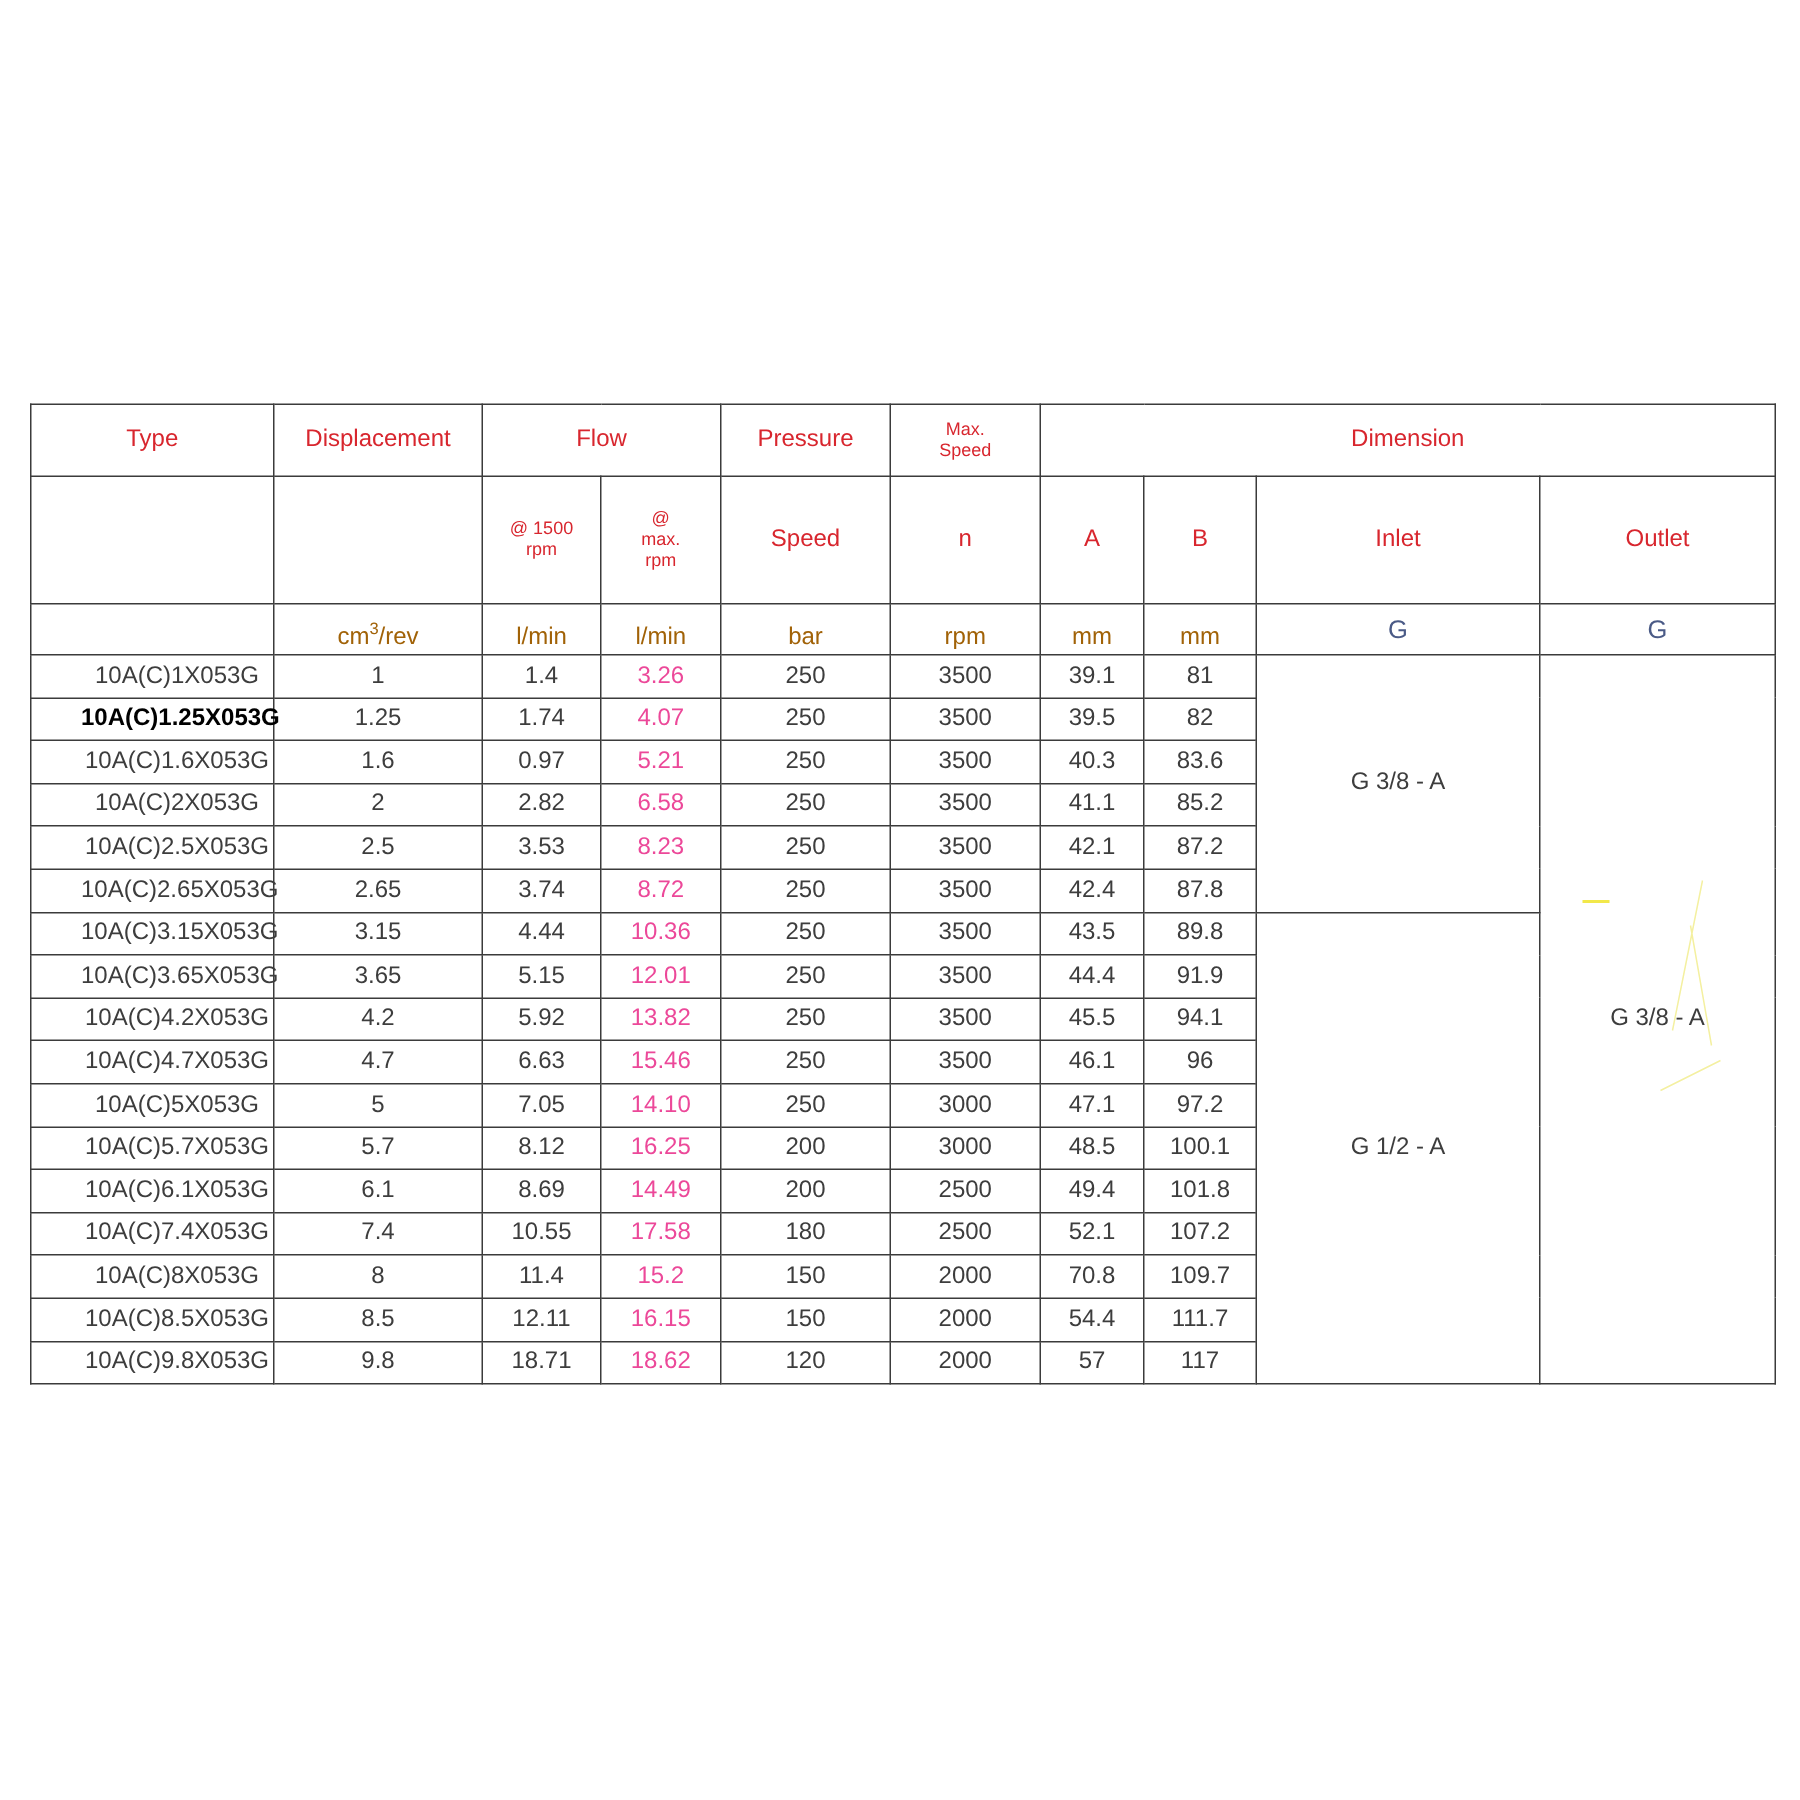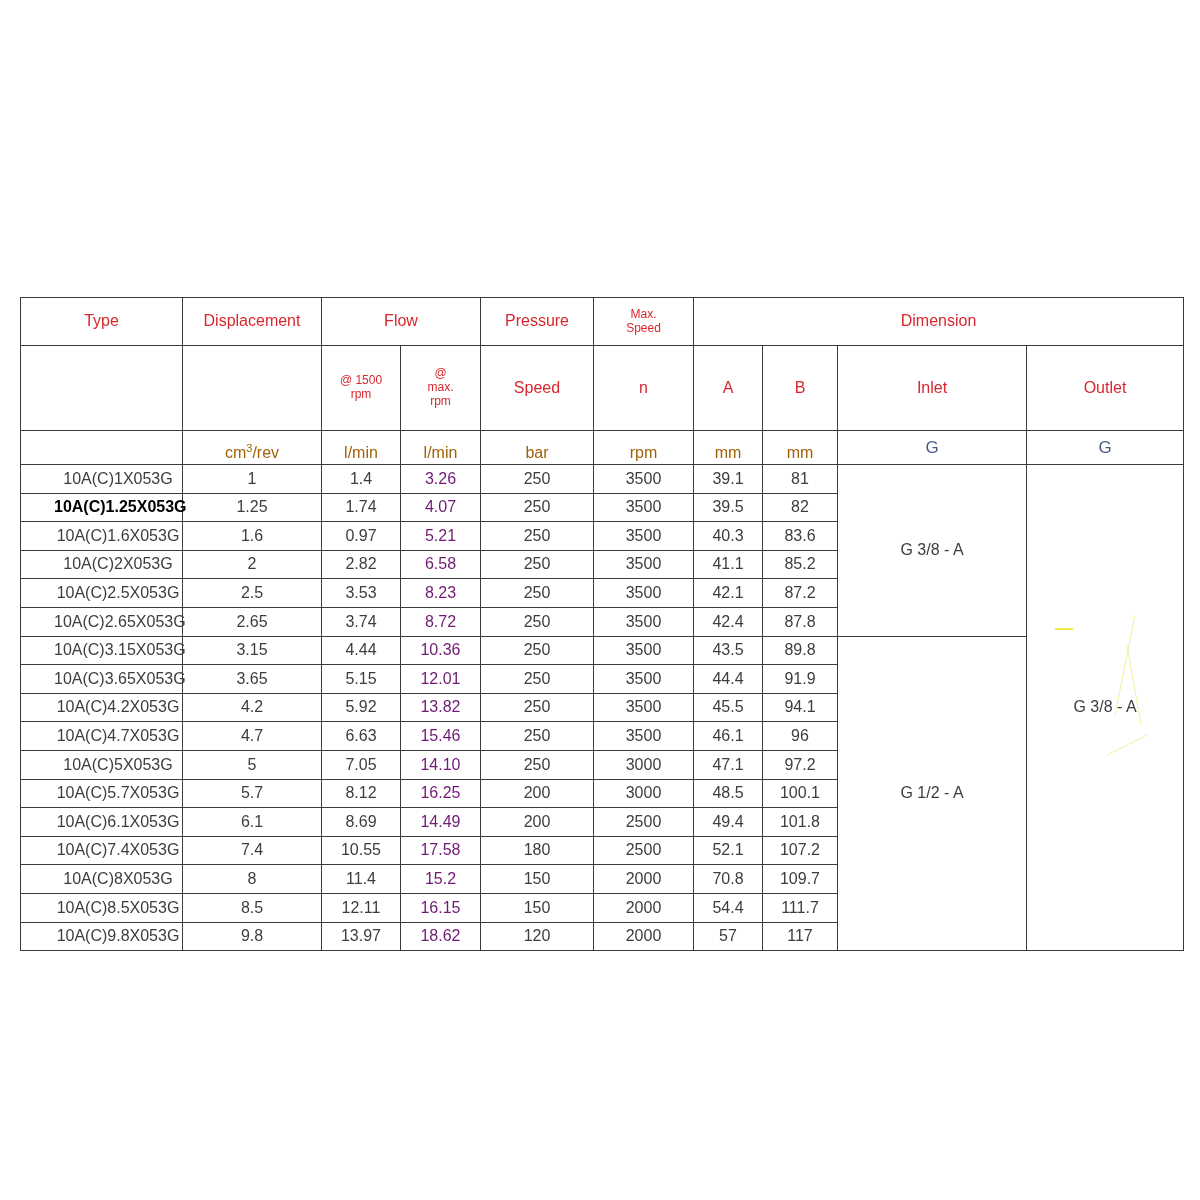--- a/index.html
+++ b/index.html
@@ -17,21 +17,20 @@
     .spec-table {
       position: absolute;
       left: 20px;
       top: 269px;
       width: 1163px;
       border-collapse: collapse;
       table-layout: fixed;
       font-family: "Liberation Sans", sans-serif;
       font-size: 16px;
       color: #3a3a3a;
-      margin-top: 28px;
     }
     .spec-table td {
       border: 1.5px solid #3b3b3b;
       text-align: center;
       vertical-align: middle;
       padding: 0;
       line-height: 1.15;
     }
     .hdr {
       color: #d8262e;
@@ -61,21 +60,21 @@
       height: 27.6px;
       font-size: 16px;
       color: #3d3d3d;
     }
     .data-row td.type-cell {
       color: #3d3d3d;
       font-size: 16px;
       padding-left: 33px;
     }
     .data-row td.flowmax {
-      color: #701a75;
+      color: #ec4899;
     }
     .data-row.bold-row td.type-cell {
       font-weight: bold;
       color: #000000;
     }
     .merged {
       font-size: 21px;
       color: #222222;
       border-bottom-width: 1.5px;
     }
@@ -316,21 +315,21 @@
         <td>12.11</td>
         <td class="flowmax">16.15</td>
         <td>150</td>
         <td>2000</td>
         <td>54.4</td>
         <td>111.7</td>
       </tr>
       <tr class="data-row">
         <td class="type-cell">10A(C)9.8X053G</td>
         <td>9.8</td>
-        <td>13.97</td>
+        <td>18.71</td>
         <td class="flowmax">18.62</td>
         <td>120</td>
         <td>2000</td>
         <td>57</td>
         <td>117</td>
       </tr>
     </tbody>
 </table>
 
 </body></html>

